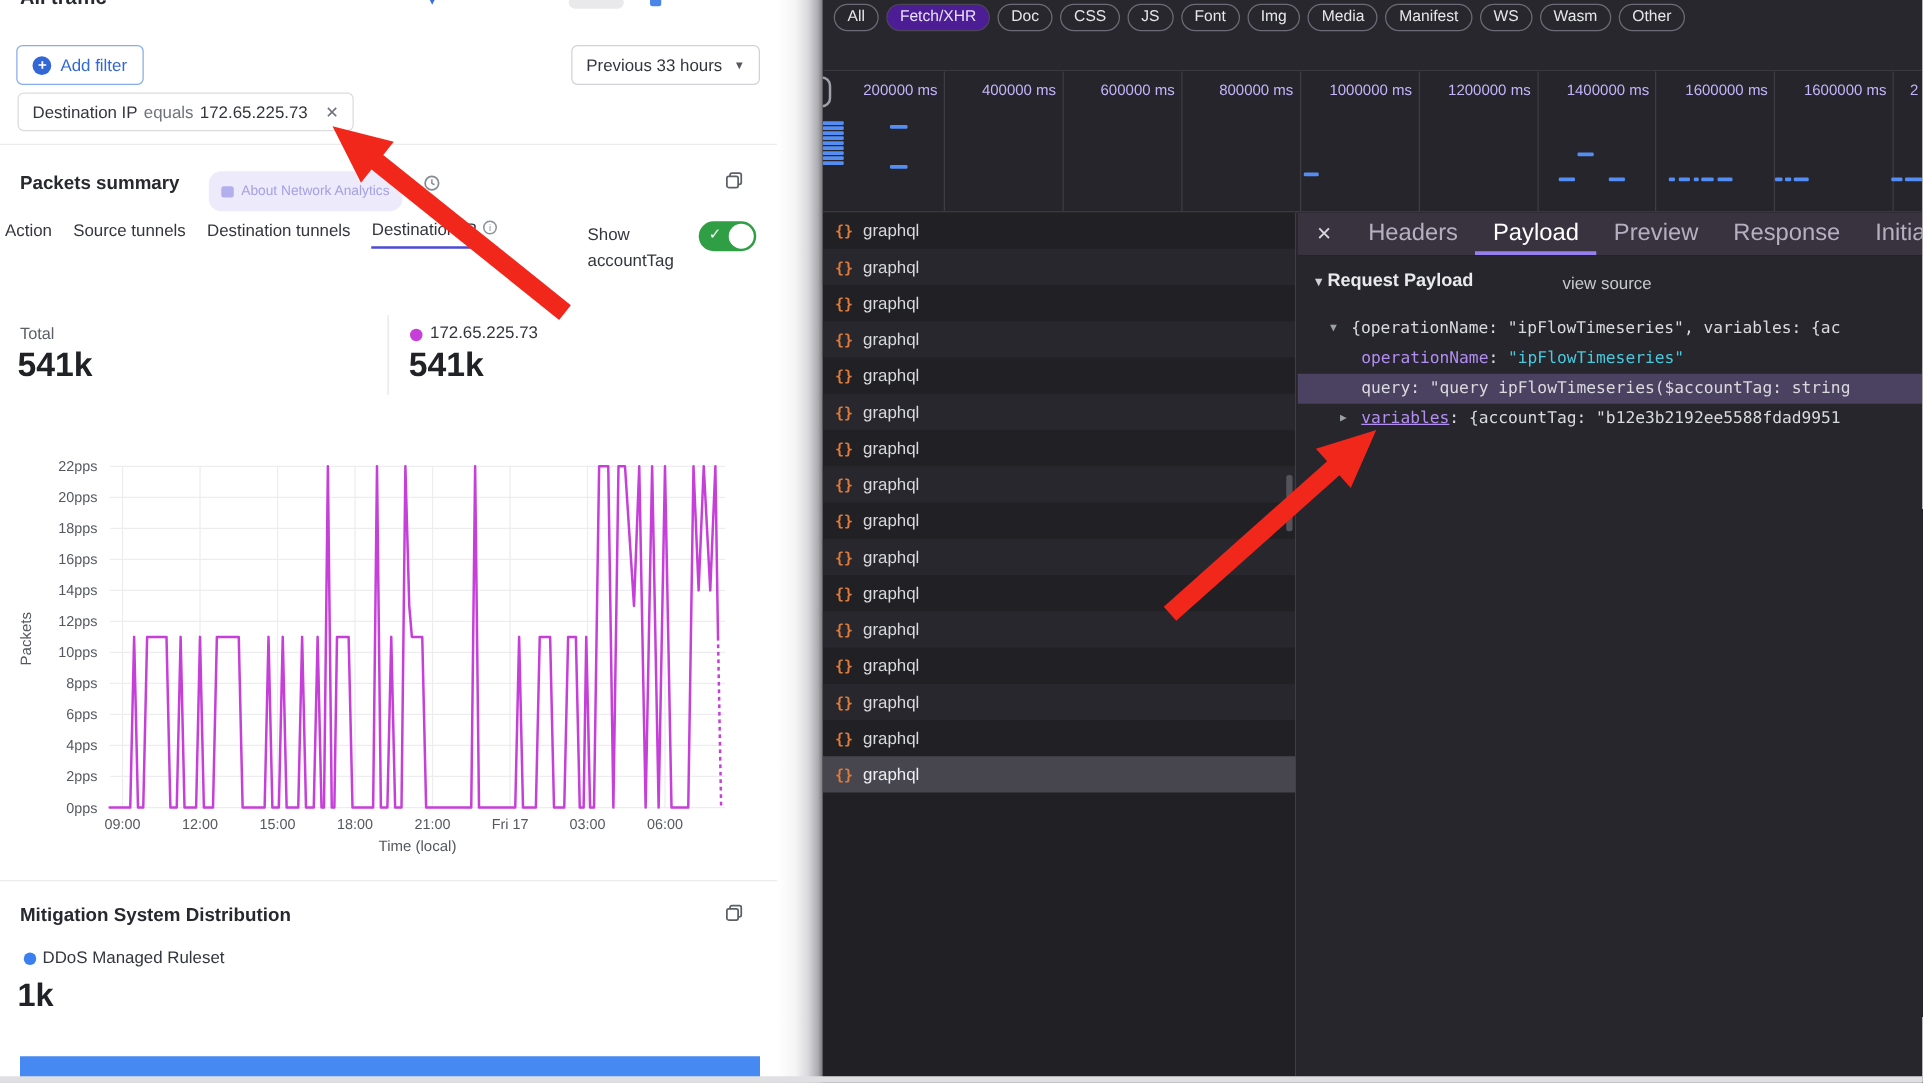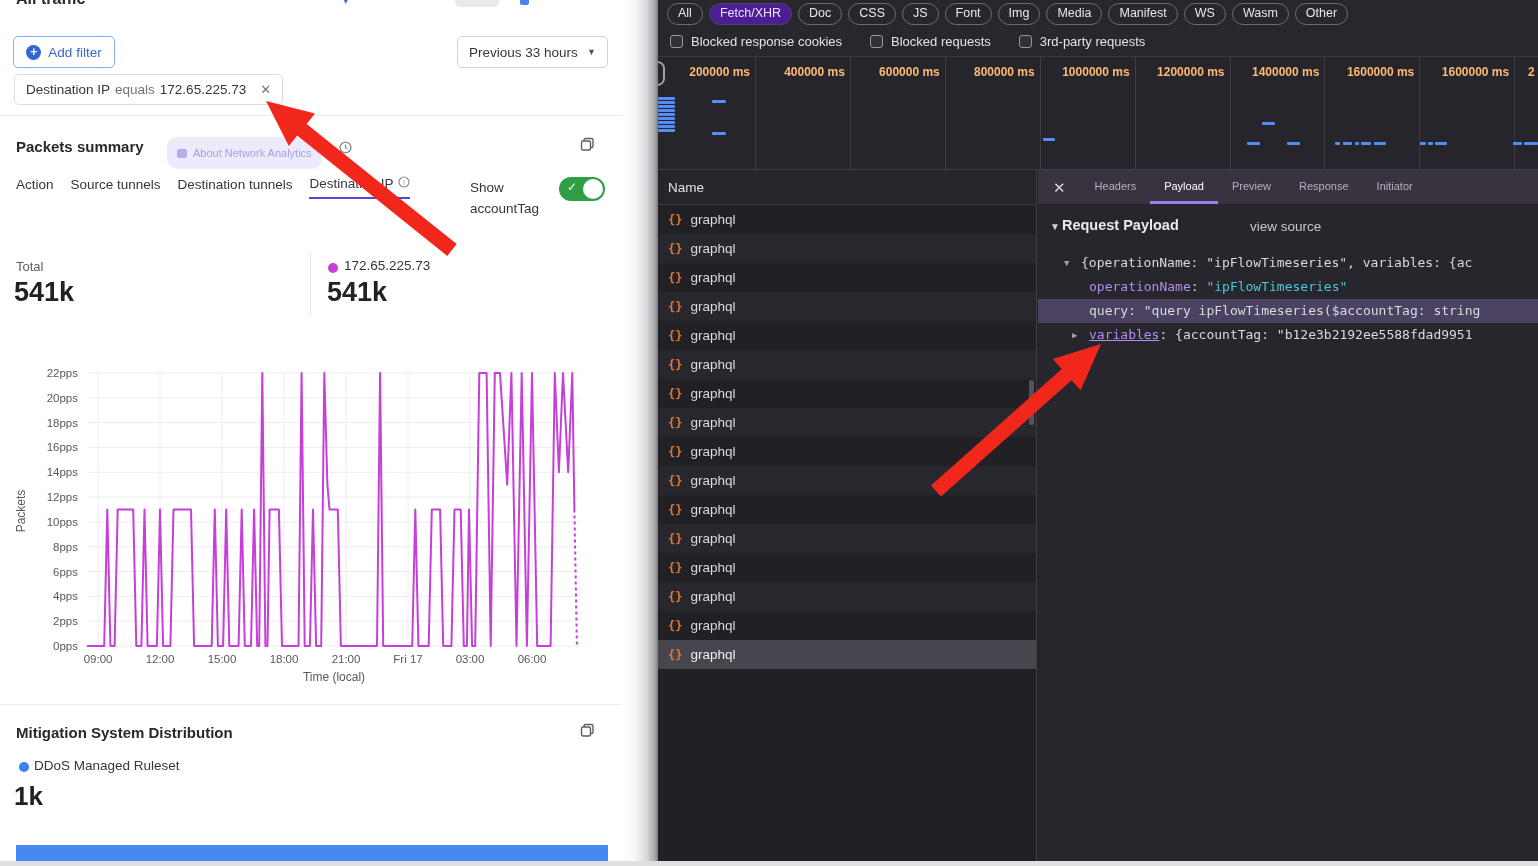--- a/index.html
+++ b/index.html
@@ -27,21 +27,21 @@
 
   .hdivider { position:absolute; left:0; width:622px; height:1px; background:#ececee; }
 
   .sec-title { position:absolute; left:16px; font-size:15px; font-weight:600; color:#27292e; }
   .badge { position:absolute; left:167px; top:137px; height:32px; border-radius:10px; background:#edeafb; color:#a5a1e3; font-size:11px;
     display:inline-flex; align-items:center; gap:6px; padding:0 10px; }
   .badge .book { width:10px; height:9px; background:#b3aeee; border-radius:2px; }
   .clock-ic { position:absolute; left:339px; top:140px; }
   .popout { position:absolute; left:580px; }
 
-  .tabs-row { position:absolute; left:16px; display:flex; gap:17px; font-size:13.5px; color:#33363c; }
+  .tabs-row { position:absolute; left:4px; display:flex; gap:17px; font-size:13.5px; color:#33363c; }
   .tabs-row .tab { padding-bottom:6px; cursor:pointer; white-space:nowrap; display:flex; align-items:center; gap:5px; }
   .tabs-row .tab.active { border-bottom:2.5px solid #4d4cd8; }
   .show-annot { position:absolute; left:470px; top:177px; width:84px; font-size:13.5px; color:#33363c; line-height:21px; }
   .toggle { position:absolute; left:559px; top:177px; width:46px; height:24px; border-radius:12px; background:#2f9e44; cursor:pointer; }
   .toggle .knob { position:absolute; right:2px; top:2px; width:20px; height:20px; border-radius:50%; background:#fff; }
   .toggle .chk { position:absolute; left:8px; top:3px; color:#fff; font-size:12px; }
 
   .tot-label { position:absolute; font-size:13px; color:#5c6167; }
   .tot-value { position:absolute; font-size:27px; font-weight:600; color:#202226; }
   .vdivider { position:absolute; width:1px; background:#e6e6e9; }
@@ -60,39 +60,39 @@
   .dt-toolbar { position:absolute; left:0; top:0; width:880px; height:57px; background:#28272d; border-bottom:1px solid #3b3a41; }
   .pills { position:absolute; left:9px; top:3px; display:flex; gap:6px; }
   .pill { height:22px; padding:2px 10px; border:1px solid #6c6b75; border-radius:12px; font-size:12.5px; color:#e6e7eb; white-space:nowrap; cursor:pointer; }
   .pill.active { background:#4c1d95; border-color:#4c4458; color:#eae3f6; }
   .checkrow { position:absolute; left:12px; top:34px; display:flex; gap:28px; font-size:13px; color:#e2e3e7; }
   .checkrow .ck { display:flex; align-items:center; gap:8px; cursor:pointer; }
   .cb { width:13px; height:13px; border:1.5px solid #97969e; border-radius:3px; background:#323137; }
 
   .dt-overview { position:absolute; left:0; top:57px; width:880px; height:113px; background:#26252b; border-bottom:1px solid #403f46; overflow:hidden; }
   .ov-divider { position:absolute; top:0; bottom:0; width:1px; background:#3e3d44; }
-  .ov-label { position:absolute; top:8px; font-size:12px; color:#fdba74; white-space:nowrap;font-weight:bold; }
+  .ov-label { position:absolute; top:8px; font-size:12px; color:#c4b5fd; white-space:nowrap; }
   .ov-bar { position:absolute; height:3px; border-radius:1px; background:#548ef4; }
   .ov-bracket { position:absolute; left:-8px; top:4px; width:15px; height:25px; border:2px solid #9fa1a8; border-radius:8px; background:transparent; }
 
   .seam { position:absolute; left:0; top:398px; width:880px; height:1px; background:rgba(255,255,255,0.05); }
 
   .dt-body { position:absolute; left:0; top:170px; width:880px; bottom:5px; }
   .namecol { position:absolute; left:0; top:0; bottom:0; width:379px; background:#202025; border-right:1px solid #403f46; overflow:hidden; }
   .name-header { height:35px; line-height:35px; padding-left:10px; font-size:13.5px; color:#e2e3e7; background:#26252b; border-bottom:1px solid #3b3a41; }
   .req-row { height:29px; display:flex; align-items:center; gap:8px; padding-left:10px; font-size:13.5px; color:#d8dade; cursor:pointer; }
   .req-row.alt { background:#28272d; }
   .req-row.sel { background:#47464e; color:#eceef2; }
   .req-icon { font-family:"DejaVu Sans Mono", monospace; font-size:12px; font-weight:bold; color:#de7b3a; }
   .scroll-thumb { position:absolute; right:2px; top:210px; width:5px; height:45px; background:#54535b; border-radius:2px; }
 
   .detail { position:absolute; left:380px; right:0; top:0; bottom:0; background:#26262c; overflow:hidden; }
   .dtabbar { position:absolute; left:0; top:0; right:0; height:35px; background:#393340; border-bottom:1px solid #26222c; display:flex; align-items:stretch; }
   .dtab-close { padding:0 15px; line-height:35px; color:#d6d8dd; font-size:15px; cursor:pointer; }
-  .dtab { padding:0 14px; line-height:33px; font-size:11px; color:#b5b0c0; cursor:pointer; }
+  .dtab { padding:0 14px; line-height:33px; font-size:19px; color:#b5b0c0; cursor:pointer; }
   .dtab.active { color:#fff; border-bottom:3px solid #977ff0; }
 
   .pl-title { position:absolute; left:12px; top:47px; font-size:14.5px; color:#e9eaed; }
   .pl-title .tri { color:#d0d2d6; font-size:10px; margin-right:2px; }
   .pl-title b { font-weight:bold; }
   .pl-viewsrc { position:absolute; left:212px; top:49px; font-size:13.5px; color:#c7c9ce; cursor:pointer; }
   .pl-lines { position:absolute; left:0; right:0; top:81px; }
   .pl-line { position:relative; height:24px; line-height:24px; font-family:"DejaVu Sans Mono", monospace; font-size:13px; white-space:pre; overflow:hidden; }
   .pl-line.hl { background:#4a4260; }
   .pl-arrow { position:absolute; top:0; color:#9ca1a8; font-size:9px; }
@@ -257,34 +257,20 @@
           <div class="pill">Doc</div>
           <div class="pill">CSS</div>
           <div class="pill">JS</div>
           <div class="pill">Font</div>
           <div class="pill">Img</div>
           <div class="pill">Media</div>
           <div class="pill">Manifest</div>
           <div class="pill">WS</div>
           <div class="pill">Wasm</div>
           <div class="pill">Other</div>
-        </div>
-      <div class="checkrow" id="checkRow">
-          <div class="ck">
-            <span class="cb"></span>
-            <span>Blocked response cookies</span>
-          </div>
-          <div class="ck">
-            <span class="cb"></span>
-            <span>Blocked requests</span>
-          </div>
-          <div class="ck">
-            <span class="cb"></span>
-            <span>3rd-party requests</span>
-          </div>
         </div>
     </div>
 
     <div class="dt-overview" id="overview">
       <div class="ov-bracket"></div>
     <div class="ov-divider" style="left: 97px;"></div>
         <div class="ov-label" style="left: 2px; width: 90px; text-align: right;">200000 ms</div>
         <div class="ov-divider" style="left: 191.9px;"></div>
         <div class="ov-label" style="left: 96.9px; width: 90px; text-align: right;">400000 ms</div>
         <div class="ov-divider" style="left: 286.8px;"></div>
@@ -326,21 +312,20 @@
         <div class="ov-bar" style="left: 770px; top: 85px; width: 5px;"></div>
         <div class="ov-bar" style="left: 777px; top: 85px; width: 12px;"></div>
         <div class="ov-bar" style="left: 855px; top: 85px; width: 9px;"></div>
         <div class="ov-bar" style="left: 866px; top: 85px; width: 14px;"></div>
       </div>
 
     <div class="seam"></div>
 
     <div class="dt-body">
       <div class="namecol">
-        <div class="name-header">Name</div>
         <div id="reqRows">
             <div class="req-row">
               <span class="req-icon">{}</span>
               <span>graphql</span>
             </div>
             <div class="req-row alt">
               <span class="req-icon">{}</span>
               <span>graphql</span>
             </div>
             <div class="req-row">

